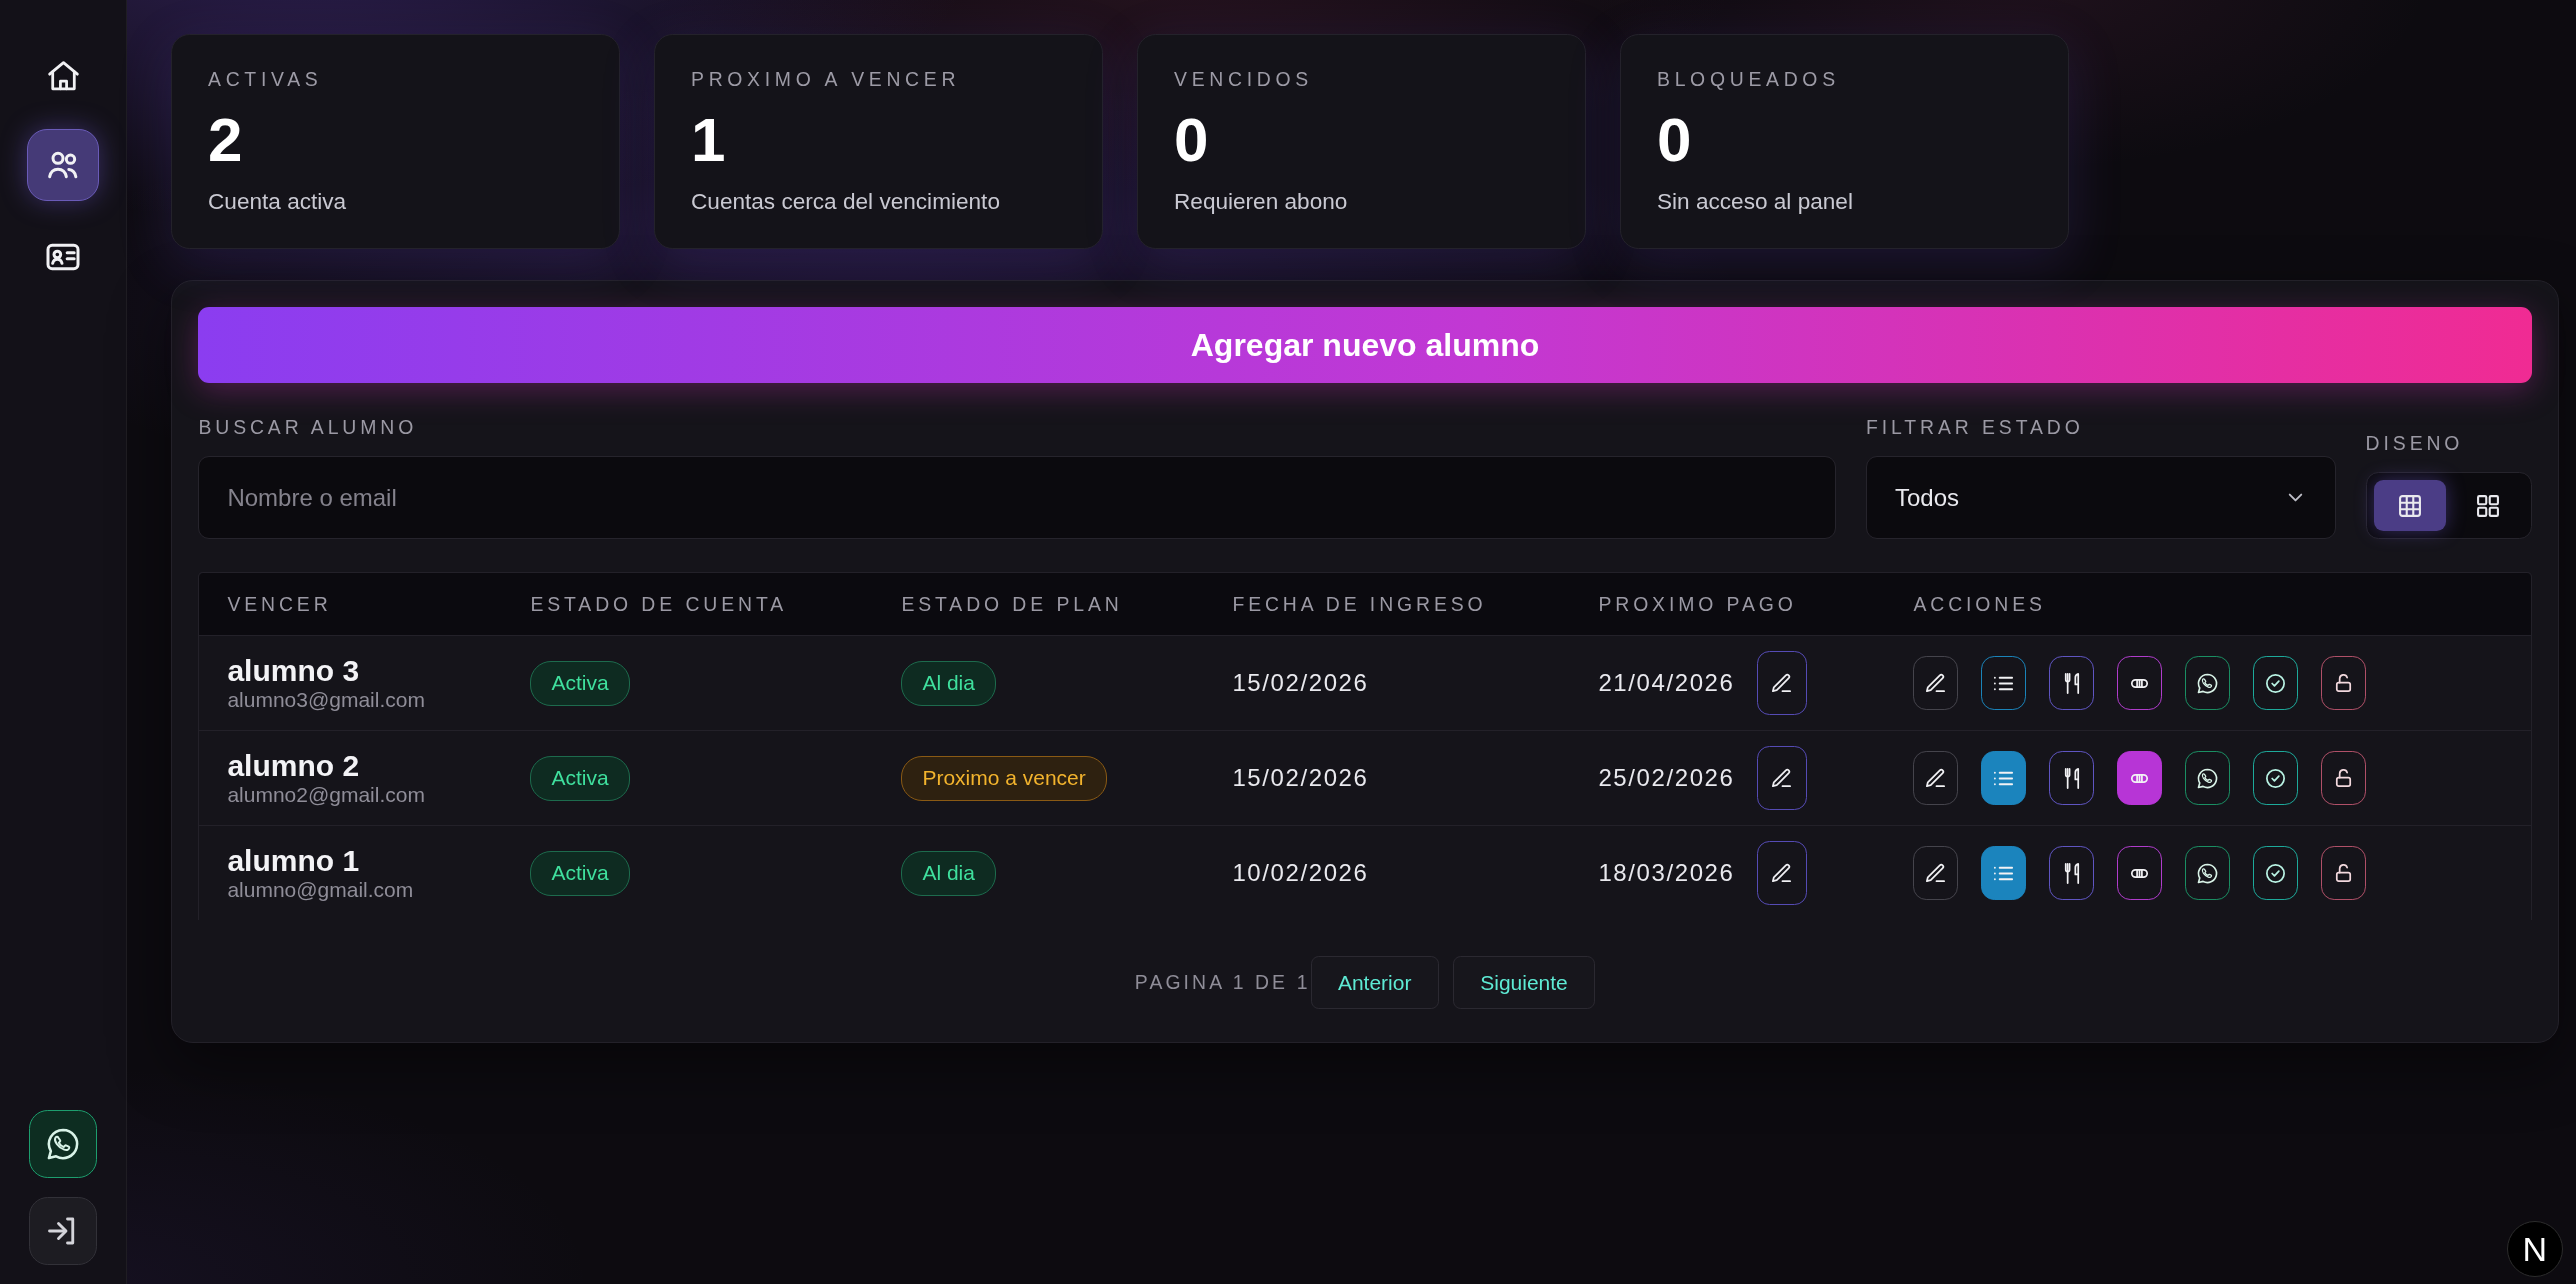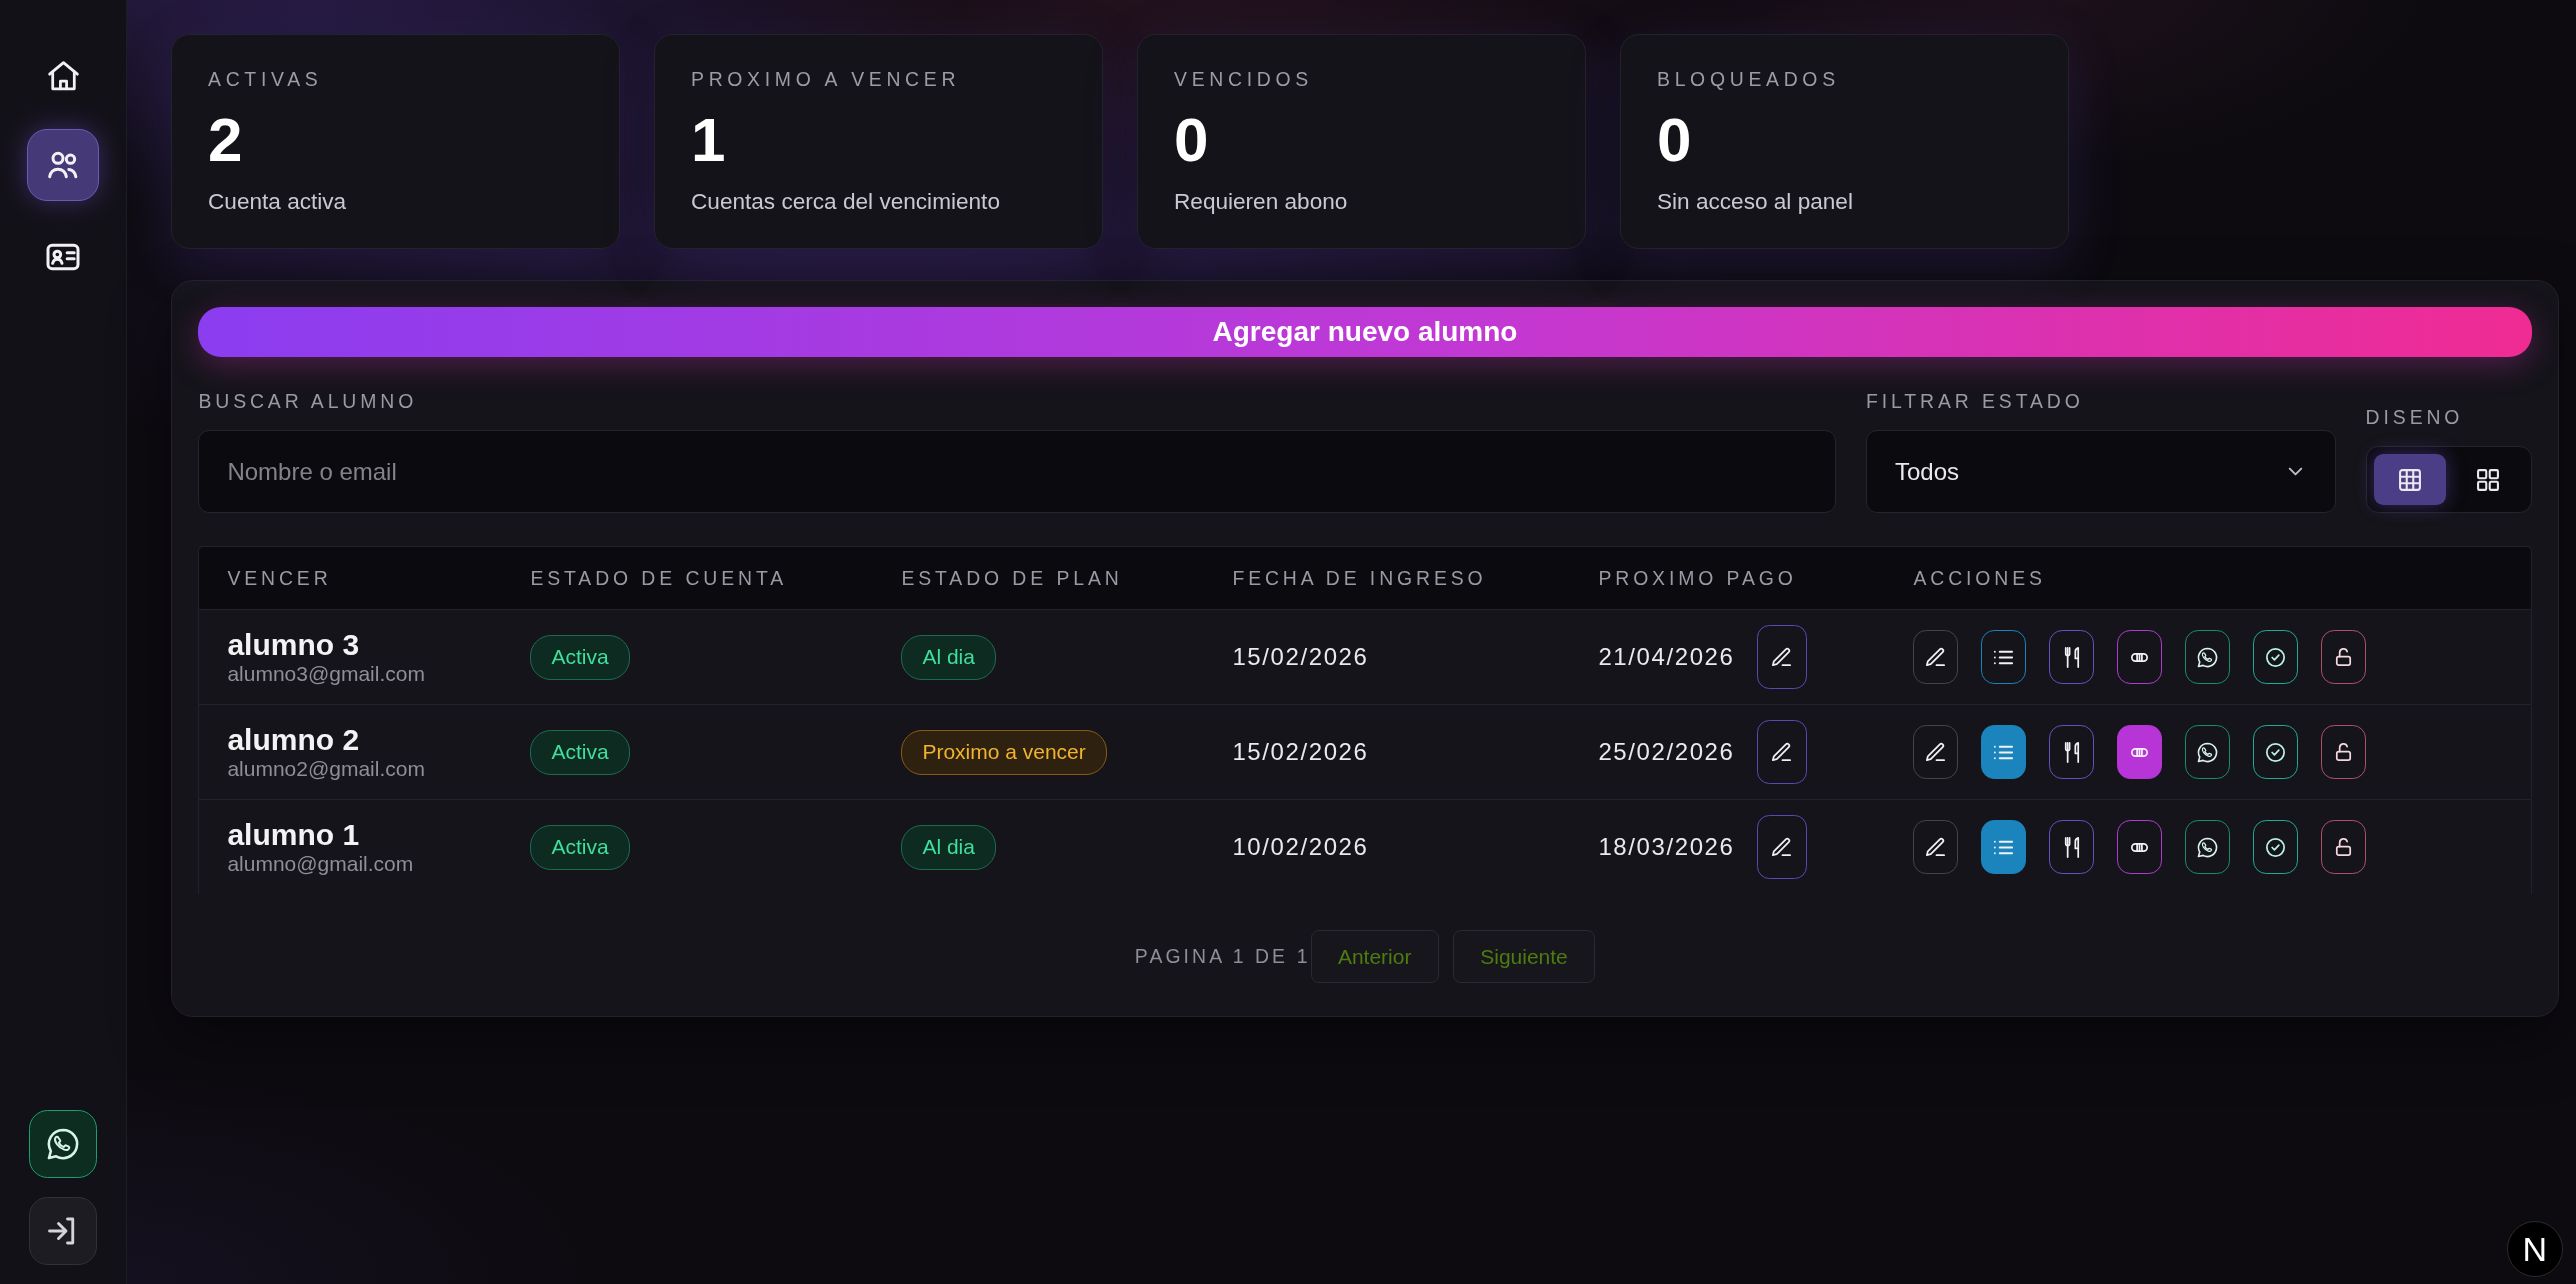--- a/index.html
+++ b/index.html
@@ -62,23 +62,23 @@
   .card .caption { font-size:22.6px; color:#c9c9d2; }
 
   
   .panel {
     margin-top:31px; width:2388px; min-height:716px;
     background:#15141a; border:0.8px solid #232129; border-radius:22px;
     padding:26.4px 26.4px 23px 26.4px;
     box-shadow:0 23px 62px rgba(0,0,0,0.45);
   }
   .add-btn {
-    width:100%; height:50px; border:none; border-radius:23px; cursor:pointer;
+    width:100%; height:76px; border:none; border-radius:11px; cursor:pointer;
     background:linear-gradient(90deg, #8b3df0 0%, #c238d3 55%, #f02b93 100%);
-    color:#ffffff; font-size:28px; font-weight:600; font-family:inherit;
+    color:#ffffff; font-size:32px; font-weight:600; font-family:inherit;
     box-shadow:0 7.8px 31px rgba(190,49,170,0.35);
   }
 
   .toolbar { display:flex; gap:29.6px; margin-top:33px; align-items:flex-end; }
   .group { display:flex; flex-direction:column; }
   .group.grow { flex:1; }
   .group .glabel { font-size:19.4px; letter-spacing:3.9px; color:#9b99a4; margin-bottom:17px; font-weight:500; }
   .text-input, .select {
     height:83px; background:#0b0a0e; border:0.8px solid #26242c; border-radius:11px;
     font-size:24px; color:#e9e9ee; padding:0 28px; font-family:inherit;
@@ -138,21 +138,21 @@
   .abtn.a-lock  { border-color:#b05068; color:#f3d9de; }
   .abtn.fill-blue    { background:#1b84bd; border-color:#1b84bd; }
   .abtn.fill-magenta { background:#b735d6; border-color:#b735d6; }
 
   
   .pagination { display:flex; align-items:center; justify-content:center; padding:36px 3.1px 9.3px 3.1px; }
   .pagination .info { font-size:19.4px; letter-spacing:3.1px; color:#8f8d98; }
   .pg-btns { display:flex; gap:14px; }
   .pg-btn {
     height:53px; padding:0 26.4px; background:#17161c; border:0.8px solid #2b2931; border-radius:7.8px;
-    color:#4d7c0f; font-size:21px; font-family:inherit; cursor:pointer;
+    color:#5eead4; font-size:21px; font-family:inherit; cursor:pointer;
   }
 
   .next-badge {
     position:absolute; right:13.2px; bottom:7.8px; width:56px; height:56px; border-radius:50%;
     background:#000; border:0.8px solid #2c2c2c; color:#fff;
     display:flex; align-items:center; justify-content:center;
     font-size:34px; font-weight:400;
   }
   svg { display:block; }
 </style>

